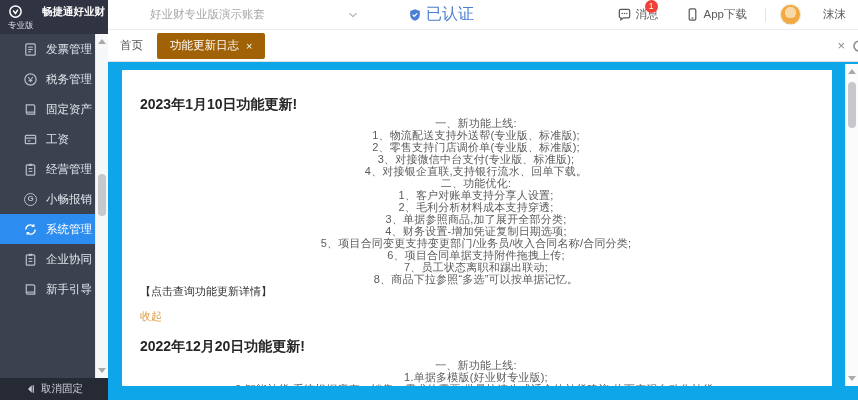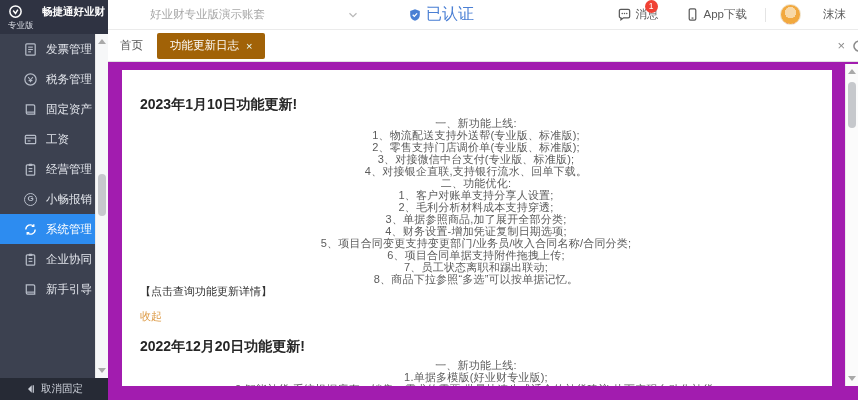--- a/index.html
+++ b/index.html
@@ -42,21 +42,21 @@
   .username { font-size:11.5px; color:#595959; }
 
   .tabbar { height:32px; background:#fff; border-bottom:1px solid #e2e2e2; display:flex; align-items:center; padding-left:12px; flex:none; }
   .tab-home { font-size:11.5px; color:#595959; cursor:pointer; margin-right:14px; }
   .tab-active { height:26px; background:#a16207; color:#fff; font-size:11.5px; display:flex; align-items:center; gap:7px; padding:0 13px; border-radius:2px; cursor:pointer; }
   .tab-close { font-size:11px; color:#eafff8; cursor:pointer; }
   .tab-spacer { flex:1; }
   .tabbar-close-all { color:#8c8c8c; font-size:13px; cursor:pointer; padding:0 6px; }
   .tabbar-refresh { color:#8c8c8c; width:16px; height:16px; margin-right:-9px; cursor:pointer; }
 
-  .content-wrap { flex:1; position:relative; background:#a21caf; min-height:0; }
+  .content-wrap { flex:1; position:relative; background:#0ea5e9; min-height:0; }
   .panel { position:absolute; left:14px; right:26px; top:8px; bottom:14px; background:#fff; padding:26px 20px 0 18px; overflow:hidden; }
   .sec-title { font-size:14px; font-weight:bold; color:#262626; height:17px; line-height:17px; white-space:nowrap; }
   .sec-lines { margin-top:4px; }
   .ln { height:12px; line-height:12px; font-size:11px; color:#5c5c5c; white-space:nowrap; overflow:hidden; letter-spacing:0.2px;text-align:center; }
   .detail-link { height:12px; line-height:12px; font-size:11px; color:#333; white-space:nowrap; cursor:pointer; }
   .collapse-link { margin-top:13px; font-size:11px; color:#dd9a45; height:12px; line-height:12px; cursor:pointer; display:inline-block; }
   .sec2 { margin-top:14px; }
   .v-scroll { position:absolute; top:2px; bottom:14px; right:0; width:13px; background:#fbfbfb; border-left:1px solid #ececec; }
   .v-thumb { position:absolute; left:2px; width:8px; top:18px; height:46px; background:#c6c8cc; border-radius:4px; }
 

